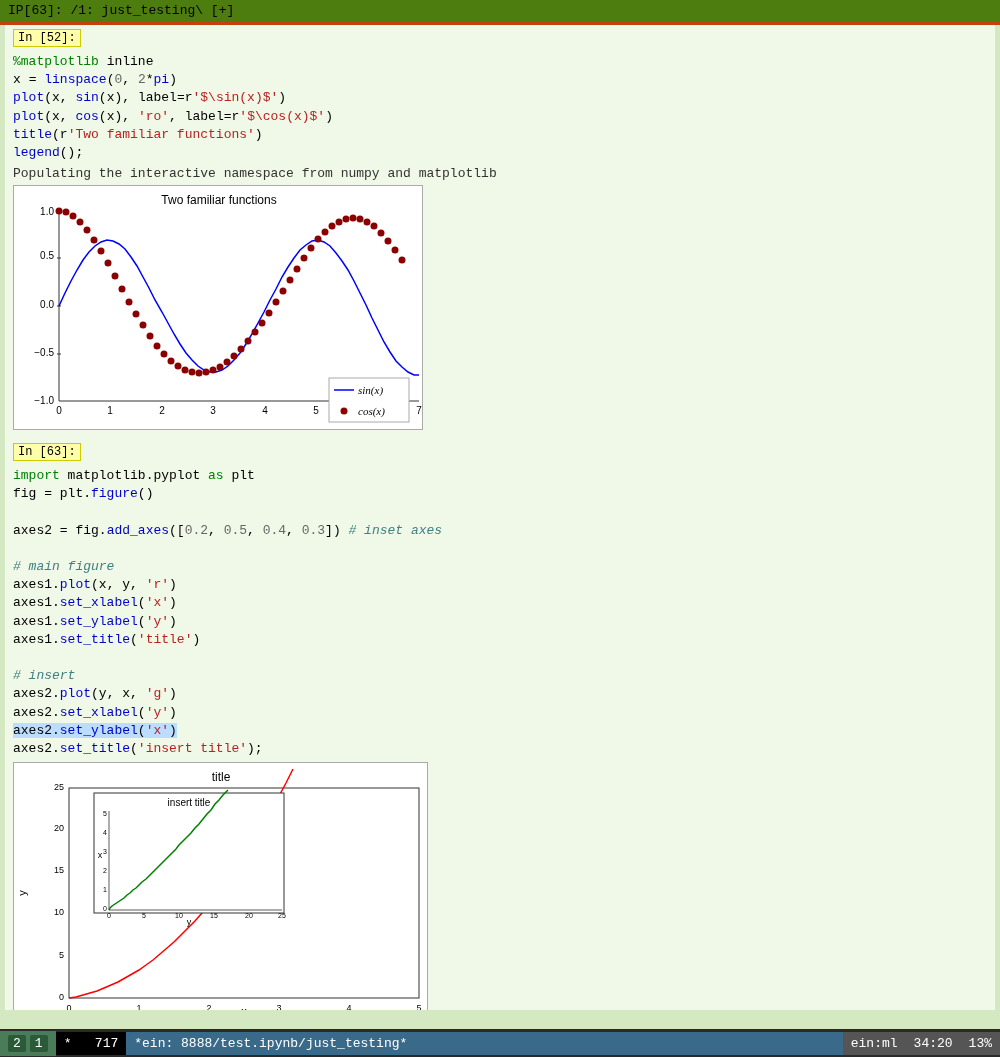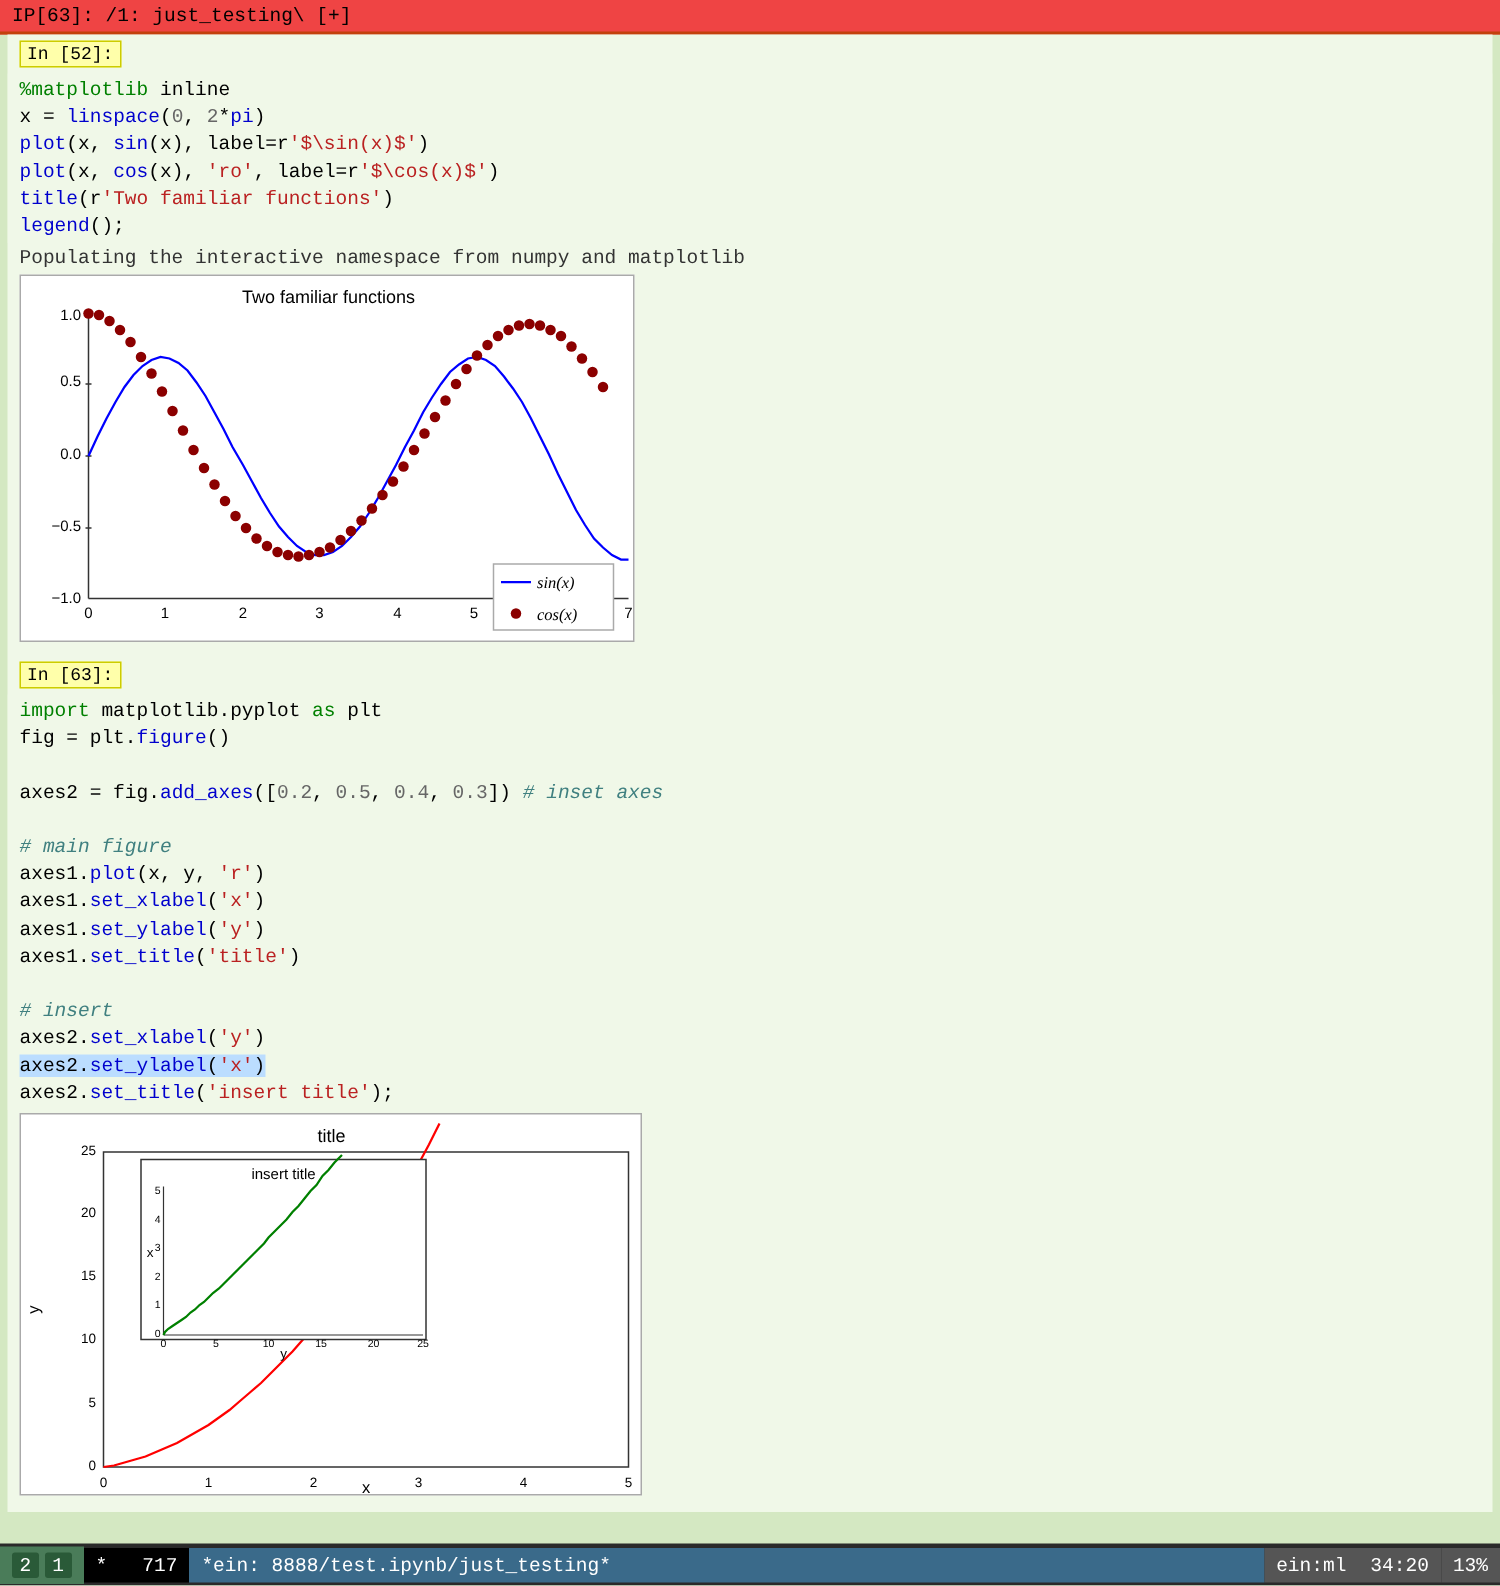--- a/index.html
+++ b/index.html
@@ -8,25 +8,25 @@
       height: 1057px;
       background-color: #d4e8c2;
       font-family: 'Courier New', Courier, monospace;
       font-size: 13px;
       overflow: hidden;
       position: relative;
     }
 
     
     #title-bar {
-      background-color: #ef4444;
+      background-color: #4d7c0f;
       padding: 3px 8px;
       font-size: 13px;
       color: #000;
-      border-bottom: 2px solid #c2410c;
+      border-bottom: 4px solid #c2410c;
     }
 
     
     #notebook {
       background-color: #f0f8e8;
       width: 990px;
       margin: 0 5px;
       height: 985px;
       overflow: hidden;
     }
@@ -255,20 +255,21 @@
       <div>&nbsp;</div>
       <div>axes2 = fig.<span style="color:#0000cd;">add_axes</span>([<span style="color:#666;">0.2</span>, <span style="color:#666;">0.5</span>, <span style="color:#666;">0.4</span>, <span style="color:#666;">0.3</span>]) <span style="color:#408080; font-style:italic;"># inset axes</span></div>
       <div>&nbsp;</div>
       <div><span style="color:#408080; font-style:italic;"># main figure</span></div>
       <div>axes1.<span style="color:#0000cd;">plot</span>(x, y, <span style="color:#ba2121;">'r'</span>)</div>
       <div>axes1.<span style="color:#0000cd;">set_xlabel</span>(<span style="color:#ba2121;">'x'</span>)</div>
       <div>axes1.<span style="color:#0000cd;">set_ylabel</span>(<span style="color:#ba2121;">'y'</span>)</div>
       <div>axes1.<span style="color:#0000cd;">set_title</span>(<span style="color:#ba2121;">'title'</span>)</div>
       <div>&nbsp;</div>
       <div><span style="color:#408080; font-style:italic;"># insert</span></div>
+      <div>axes2.<span style="color:#0000cd;">plot</span>(y, x, <span style="color:#ba2121;">'g'</span>)</div>
       <div>axes2.<span style="color:#0000cd;">set_xlabel</span>(<span style="color:#ba2121;">'y'</span>)</div>
       <div><span style="background:#bdf; display:inline;">axes2.<span style="color:#0000cd;">set_ylabel</span>(<span style="color:#ba2121;">'x'</span>)</span></div>
       <div>axes2.<span style="color:#0000cd;">set_title</span>(<span style="color:#ba2121;">'insert title'</span>);</div>
     </div>
   </div>
 
   <div style="margin: 0 8px 5px 8px;">
     <svg width="415" height="255" style="background:white; border:1px solid #aaa;">
 
       <text x="207" y="18" text-anchor="middle" font-size="12" font-family="sans-serif">title</text>

